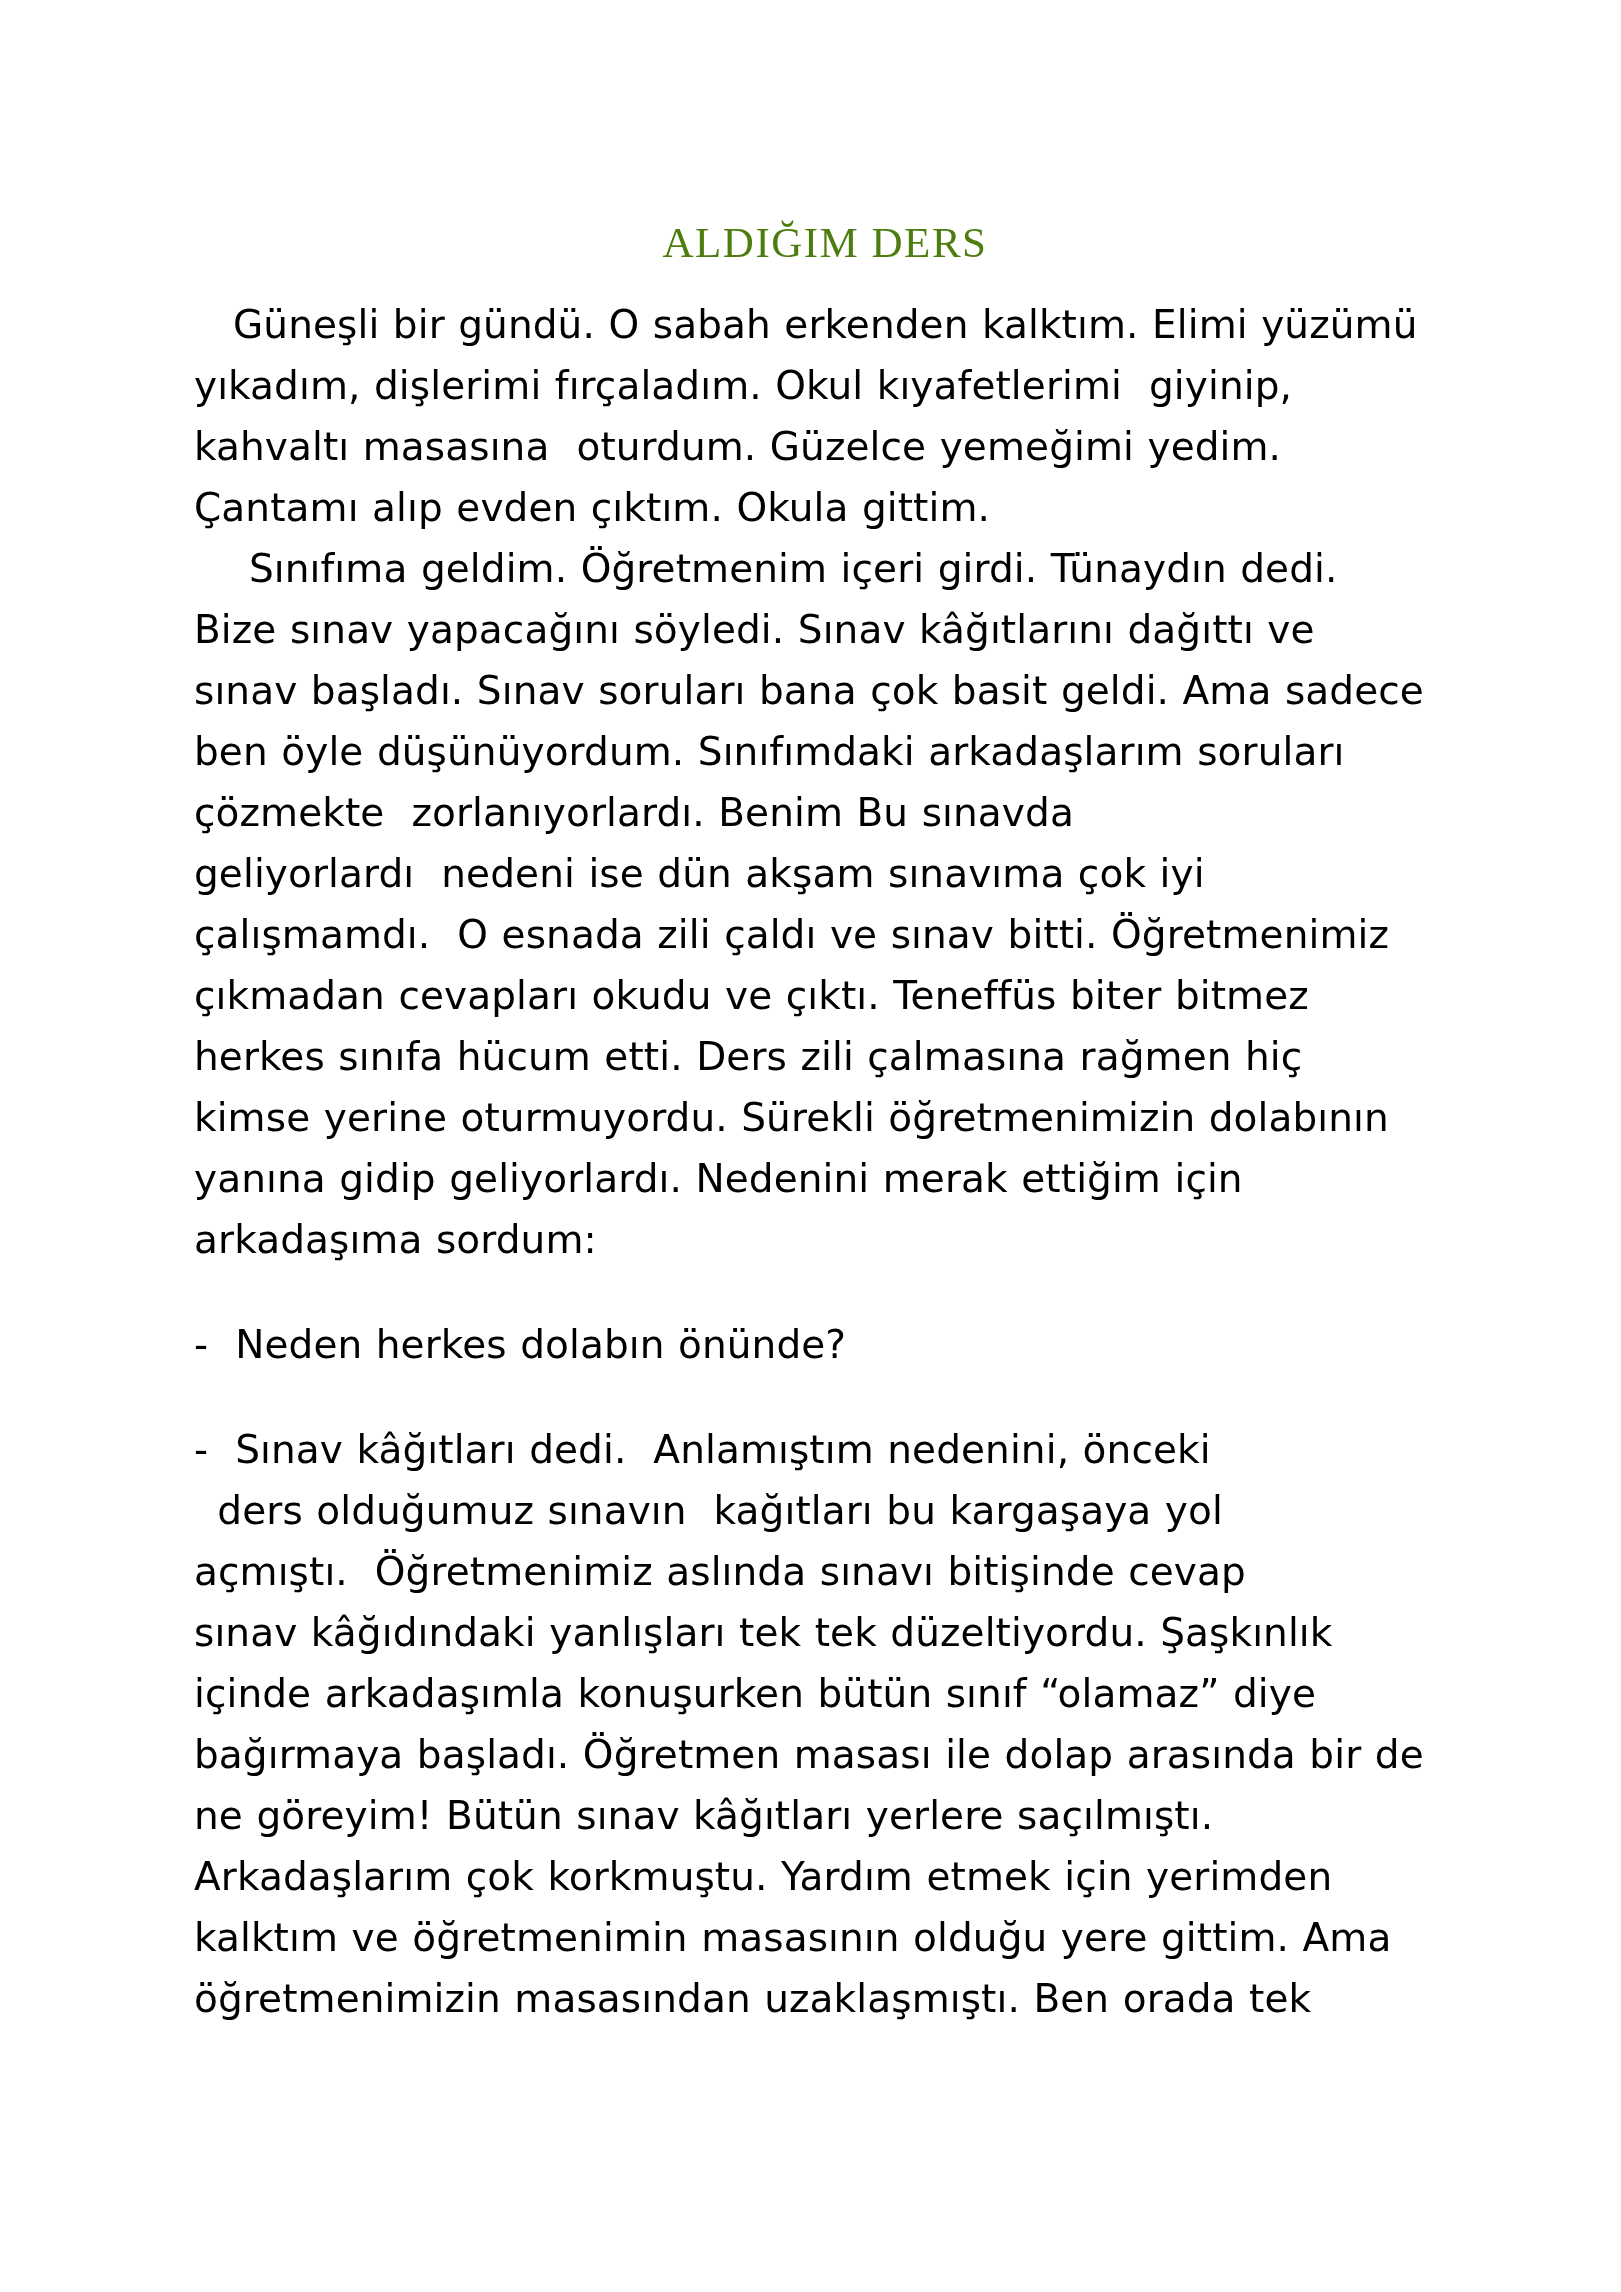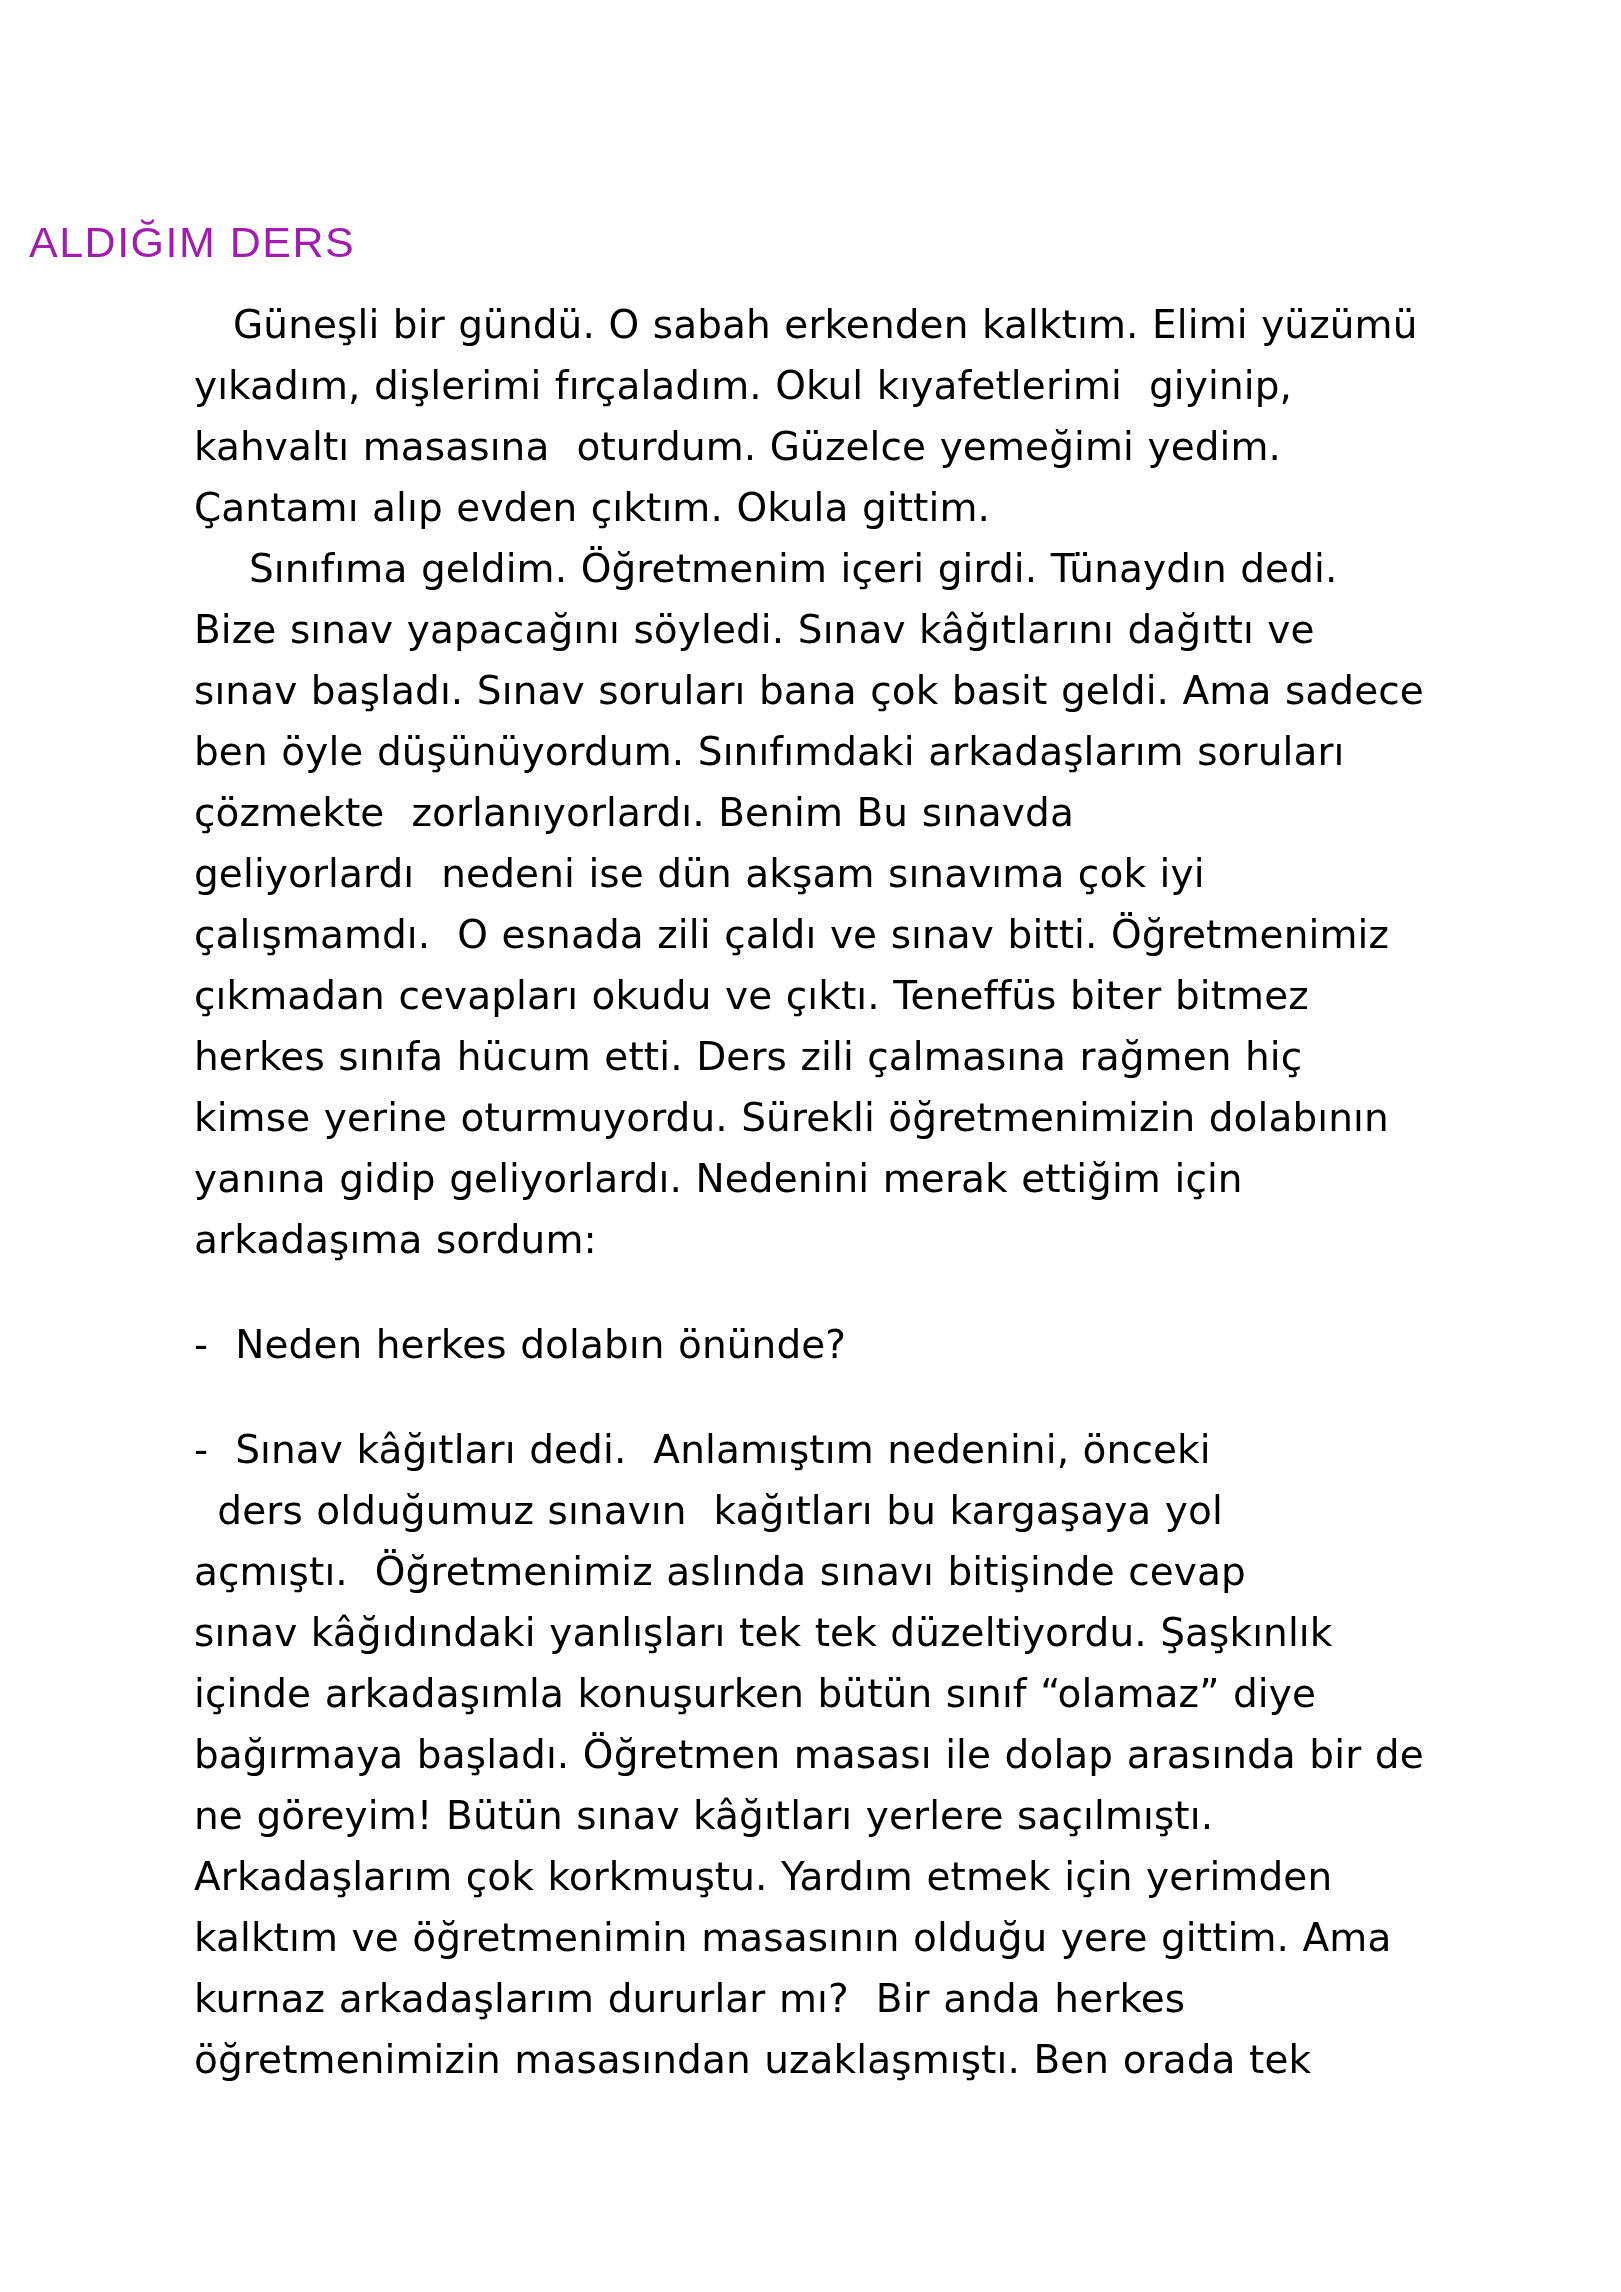--- a/index.html
+++ b/index.html
@@ -18,25 +18,26 @@
     overflow: hidden;
     box-sizing: border-box;
   }
 
   
   .doc-title {
     position: absolute;
     left: 0;
     right: 0;
     top: 192px;
-    font-family: Liberation Sans, sans-serif;
+    text-align: center;
+    font-family: Liberation Serif, serif;
     font-size: 43px;
     font-weight: 400;
     letter-spacing: 1.5px;
-    color: #a21caf;
+    color: #4d7c0f;
     line-height: 1;
     padding-left: 29px;
     box-sizing: border-box;
   }
 
   
   .body-block {
     position: absolute;
     left: 194px;
     top: 294px;
@@ -93,18 +94,17 @@
       <span class="line dialogue">-  Neden herkes dolabın önünde?</span>
       <span class="line dialogue">-  Sınav kâğıtları dedi.  Anlamıştım nedenini, önceki</span>
       <span class="line indent-sm"> ders olduğumuz sınavın  kağıtları bu kargaşaya yol</span>
       <span class="line">açmıştı.  Öğretmenimiz aslında sınavı bitişinde cevap</span>
       <span class="line">sınav kâğıdındaki yanlışları tek tek düzeltiyordu. Şaşkınlık</span>
       <span class="line">içinde arkadaşımla konuşurken bütün sınıf “olamaz” diye</span>
       <span class="line">bağırmaya başladı. Öğretmen masası ile dolap arasında bir de</span>
       <span class="line">ne göreyim! Bütün sınav kâğıtları yerlere saçılmıştı.</span>
       <span class="line">Arkadaşlarım çok korkmuştu. Yardım etmek için yerimden</span>
       <span class="line">kalktım ve öğretmenimin masasının olduğu yere gittim. Ama</span>
-      <span class="line">kurnaz arkadaşlarım dururlar mı?  Bir anda herkes</span>
       <span class="line">öğretmenimizin masasından uzaklaşmıştı. Ben orada tek</span>
     </div>
 
 </div>
 
 
 </body></html>

